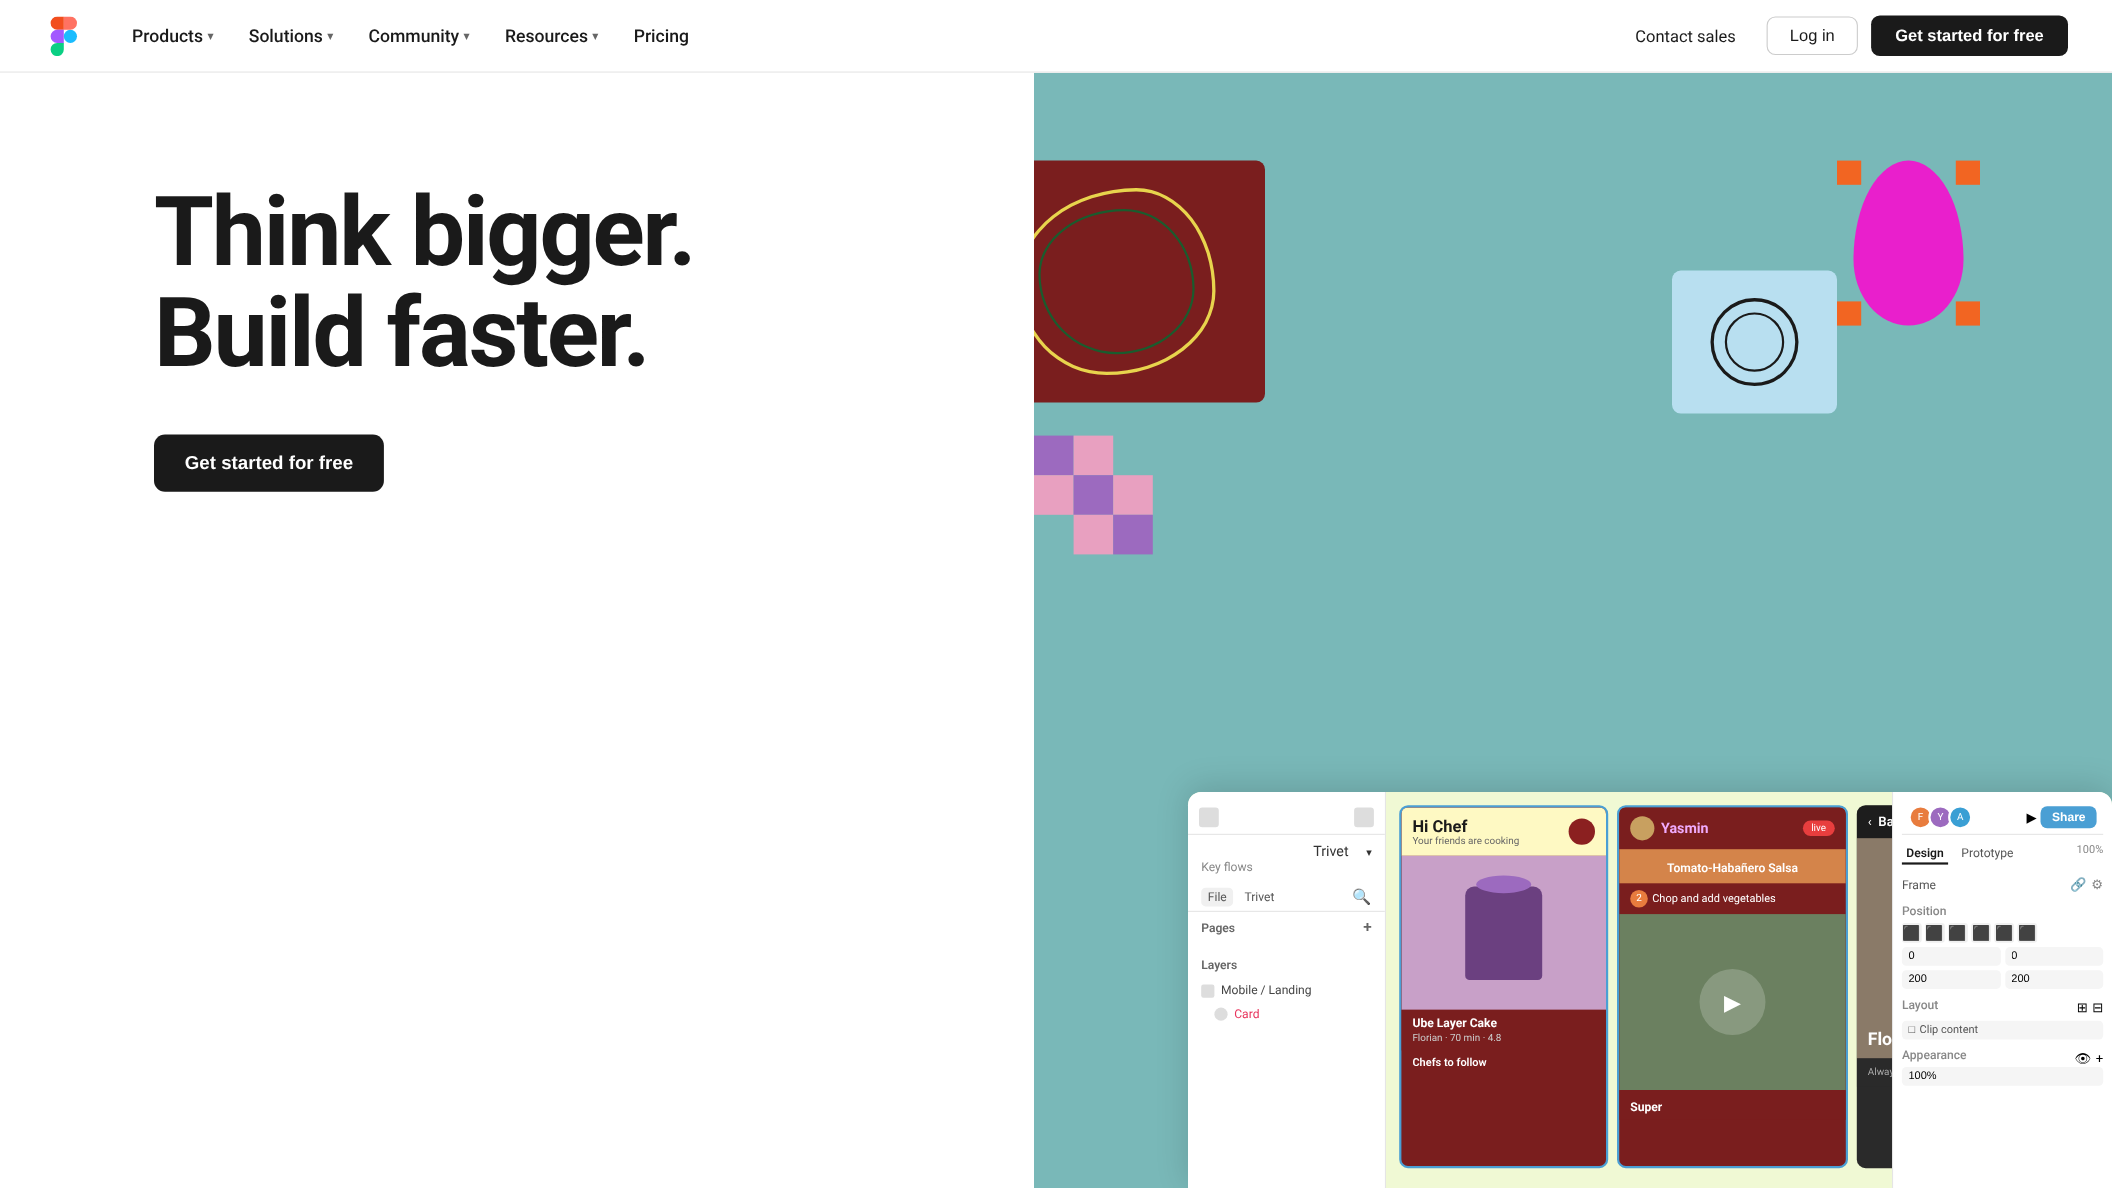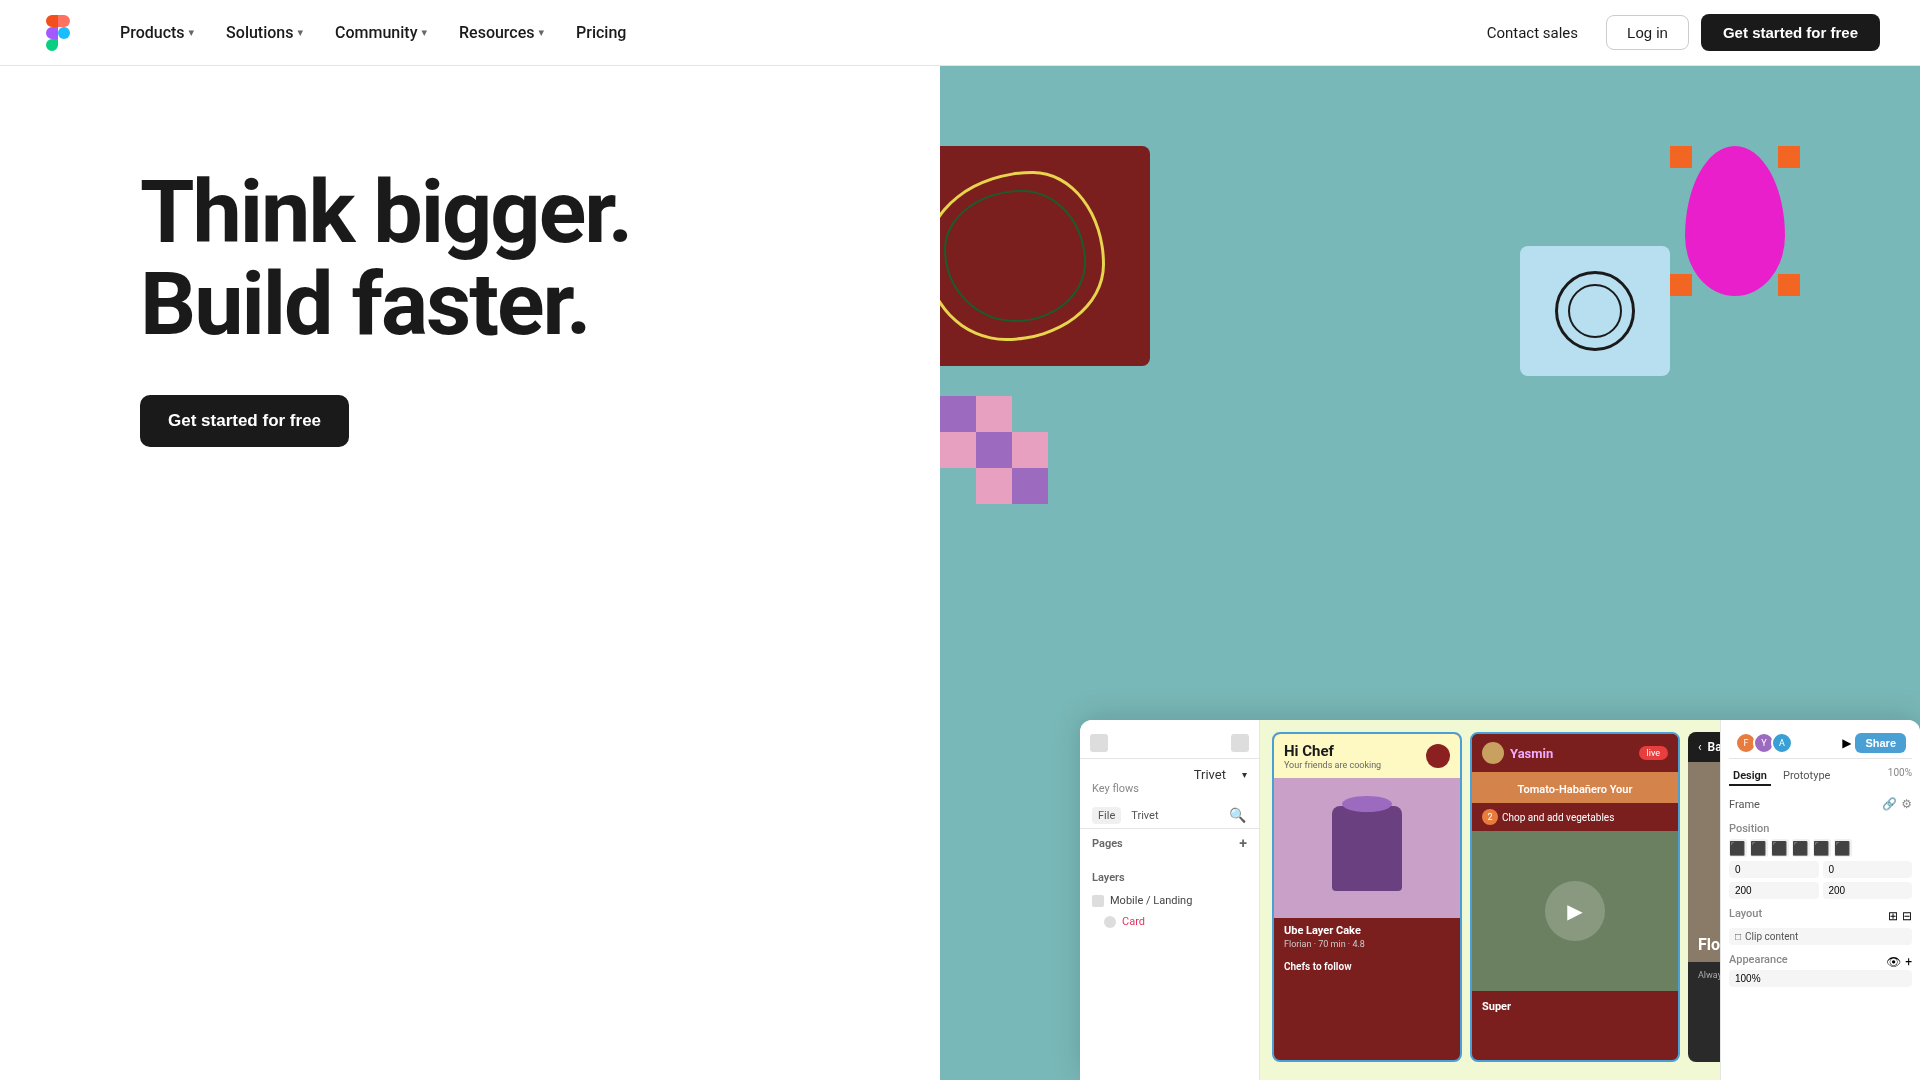--- a/index.html
+++ b/index.html
@@ -391,21 +391,21 @@
 
         <div style="flex-shrink:0;width:210px;height:330px;border-radius:8px;overflow:hidden;background:#7a1e1e;border:2px solid #4a9fd4;">
           <div style="display:flex;align-items:center;justify-content:space-between;padding:8px 10px;background:#7a1e1e;">
             <div style="display:flex;align-items:center;gap:6px;">
               <div style="width:22px;height:22px;border-radius:50%;background:#c8a060;"></div>
               <span style="font-size:13px;font-weight:700;color:#f0abfc;">Yasmin</span>
             </div>
             <div style="background:#e83e3e;color:#fff;font-size:9px;padding:2px 8px;border-radius:12px;">live</div>
           </div>
           <div style="background:#d4844a;padding:6px 10px;text-align:center;">
-            <span style="font-size:11px;font-weight:600;color:#fff;">Tomato-Habañero Your</span>
+            <span style="font-size:11px;font-weight:600;color:#fff;">Tomato-Habañero Salsa</span>
           </div>
           <div style="padding:6px 10px;display:flex;align-items:center;gap:4px;">
             <div style="width:16px;height:16px;border-radius:50%;background:#e87c3e;color:#fff;font-size:9px;display:flex;align-items:center;justify-content:center;">2</div>
             <span style="font-size:10px;color:#fff;">Chop and add vegetables</span>
           </div>
           <div style="flex:1;background:#6b8060;height:160px;display:flex;align-items:center;justify-content:center;">
             <div style="width:60px;height:60px;border-radius:50%;background:rgba(255,255,255,0.2);display:flex;align-items:center;justify-content:center;">
               <span style="color:#fff;font-size:20px;">▶</span>
             </div>
           </div>

